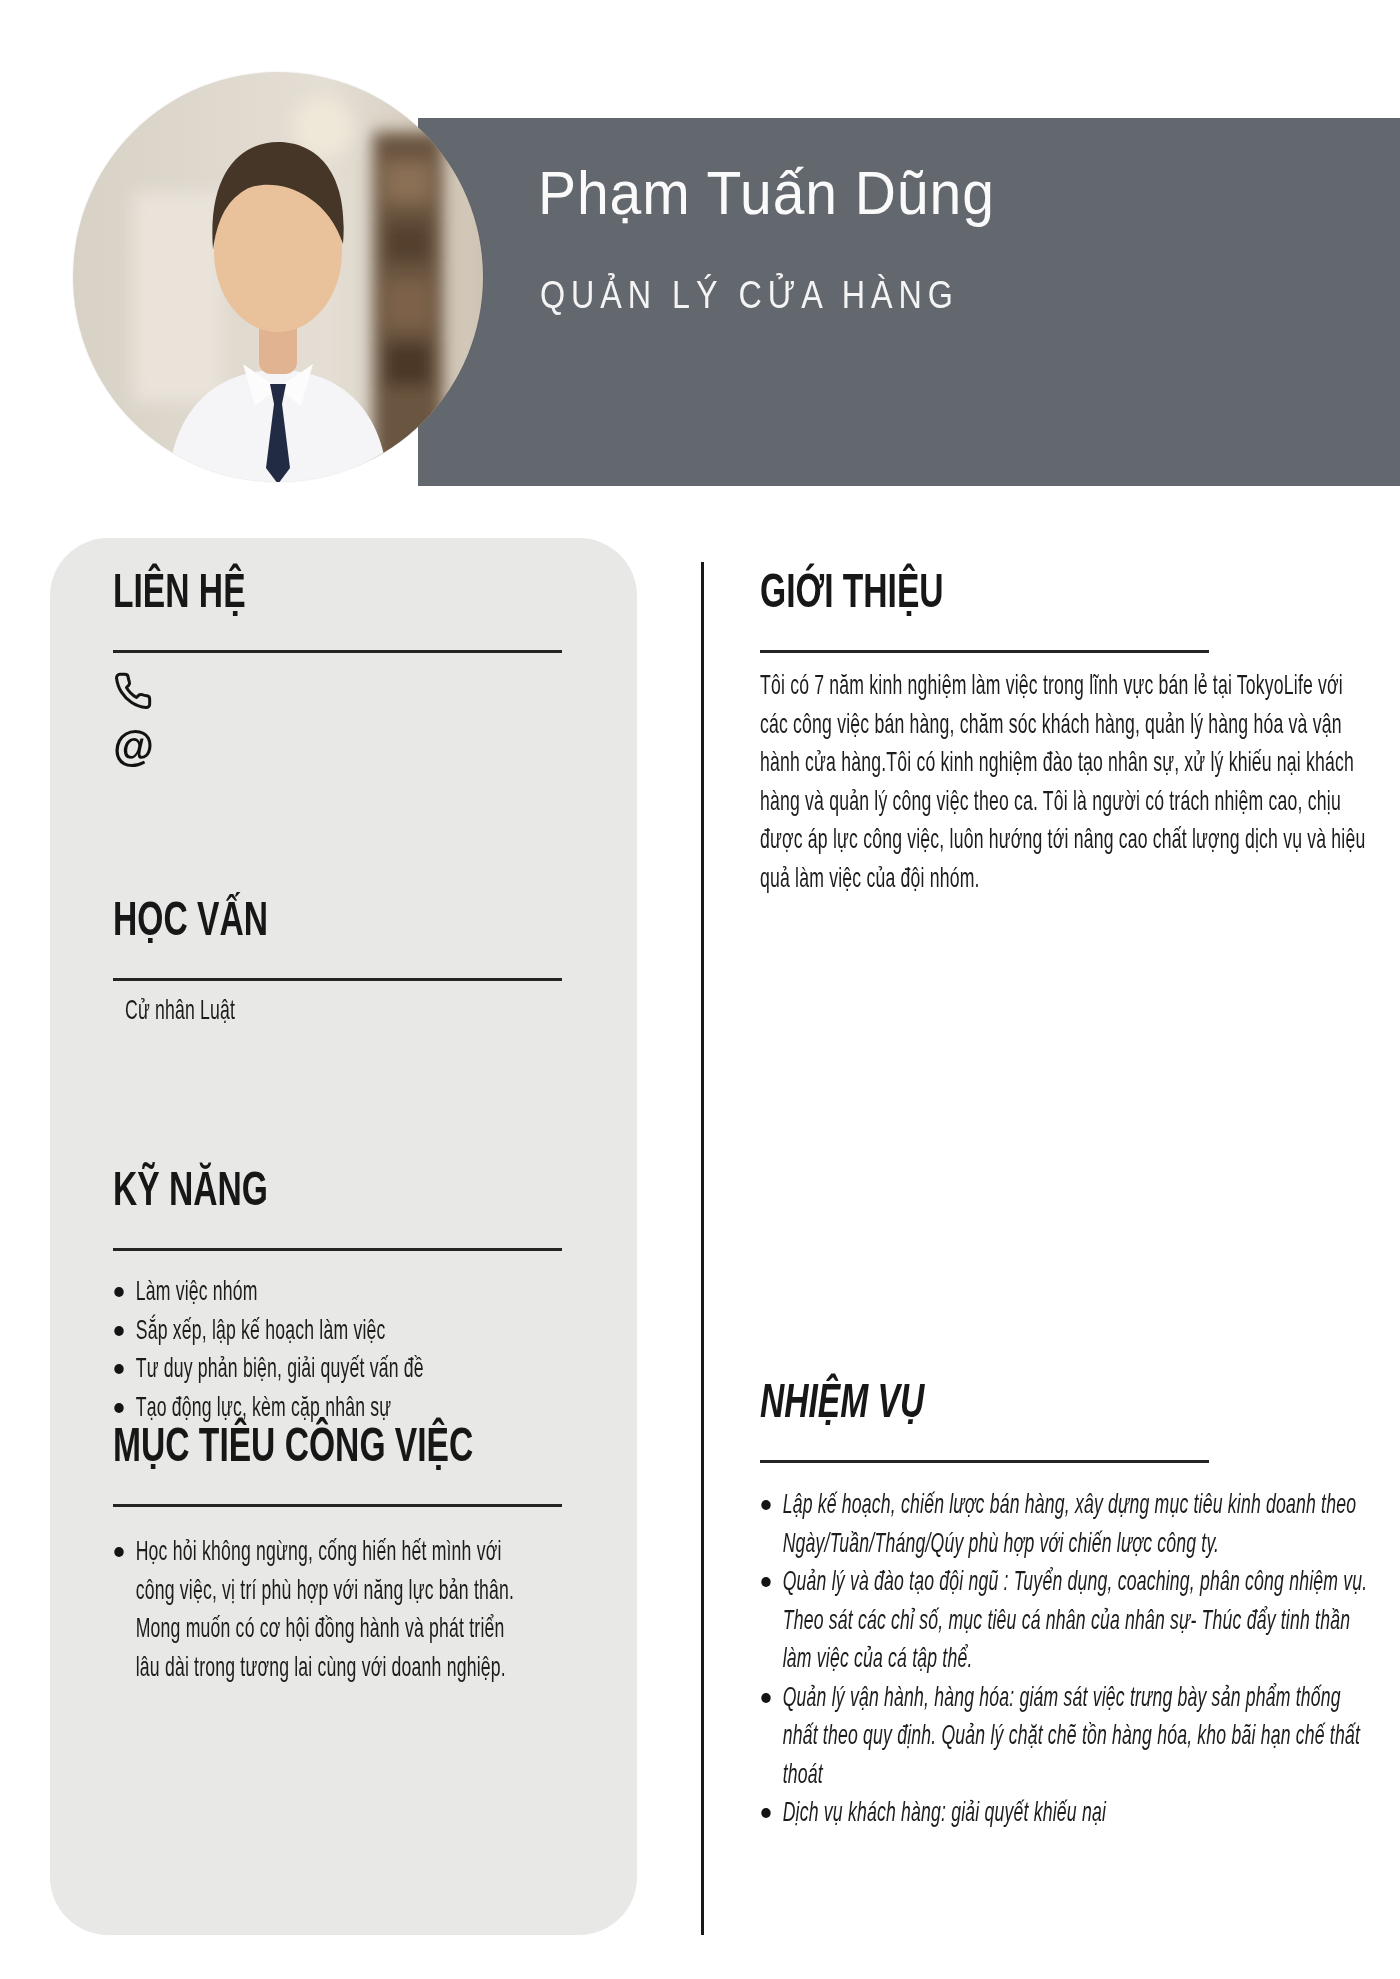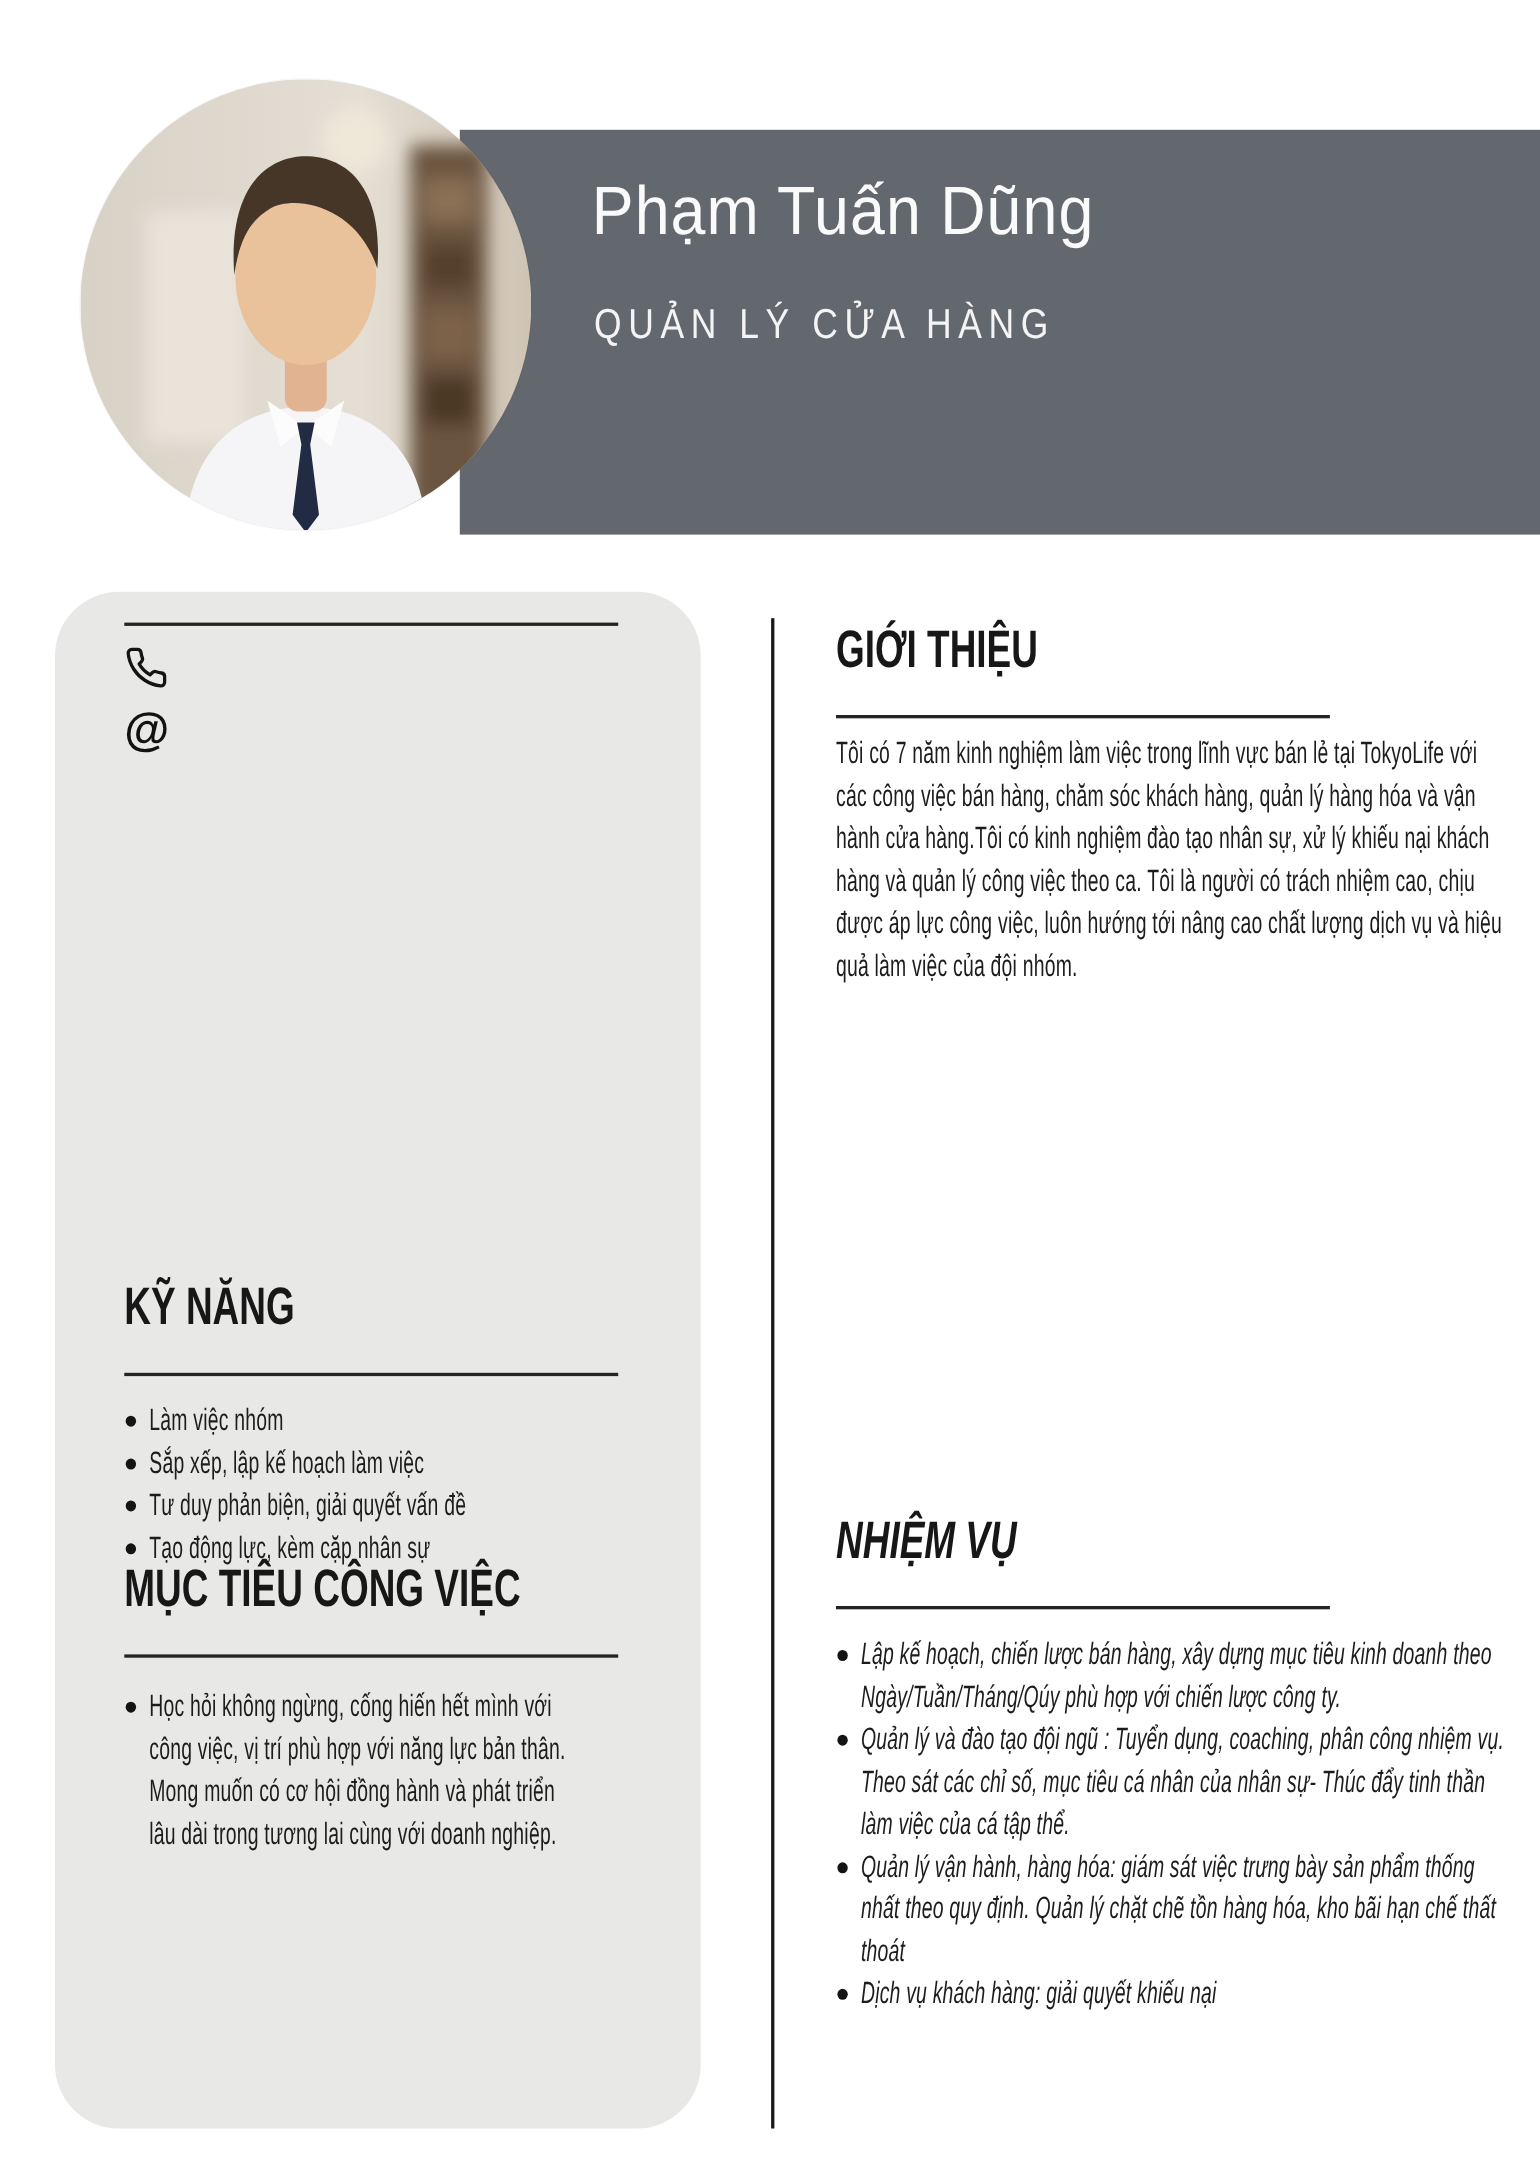--- a/index.html
+++ b/index.html
@@ -109,37 +109,43 @@
         <path d="M197 312 L213 312 L209 332 L217 396 L205 412 L193 396 L201 332 Z" fill="#222b44"></path>
       </g>
     </svg>
   </div>
 
   <div class="card"></div>
 
   <div class="vline"></div>
 
   <section class="s-contact">
+    <h2><span class="cx">LIÊN HỆ</span></h2>
     <div class="rule"></div>
     <div class="crow first">
       <span class="icebox">
         <svg width="40" height="40" viewBox="0 0 24 24" fill="none" stroke="#141414" stroke-width="1.8" stroke-linecap="round" stroke-linejoin="round">
           <path d="M22 16.92v3a2 2 0 0 1-2.18 2 19.79 19.79 0 0 1-8.63-3.07 19.5 19.5 0 0 1-6-6 19.79 19.79 0 0 1-3.07-8.67A2 2 0 0 1 4.11 2h3a2 2 0 0 1 2 1.72 12.84 12.84 0 0 0 .7 2.81 2 2 0 0 1-.45 2.11L8.09 9.91a16 16 0 0 0 6 6l1.27-1.27a2 2 0 0 1 2.11-.45 12.84 12.84 0 0 0 2.81.7A2 2 0 0 1 22 16.92z"></path>
         </svg>
       </span>
       <span class="cval cblock cx"></span>
     </div>
     <div class="crow">
       <span class="icebox">
           <span class="at-glyph">@</span>
         </span>
       <span class="cval cblock cx"></span>
     </div>
   </section>
 
+  <section class="s-edu">
+    <h2><span class="cx">HỌC VẤN</span></h2>
+    <div class="rule"></div>
+    <div class="cblock mt-edu w-skill">Cử nhân Luật</div>
+  </section>
 
   <section class="s-skill">
     <h2><span class="cx">KỸ NĂNG</span></h2>
     <div class="rule"></div>
     <ul class="cblock mt-skill w-skill">
       <li>Làm việc nhóm</li>
       <li>Sắp xếp, lập kế hoạch làm việc</li>
       <li>Tư duy phản biện, giải quyết vấn đề</li>
       <li>Tạo động lực, kèm cặp nhân sự</li>
     </ul>

